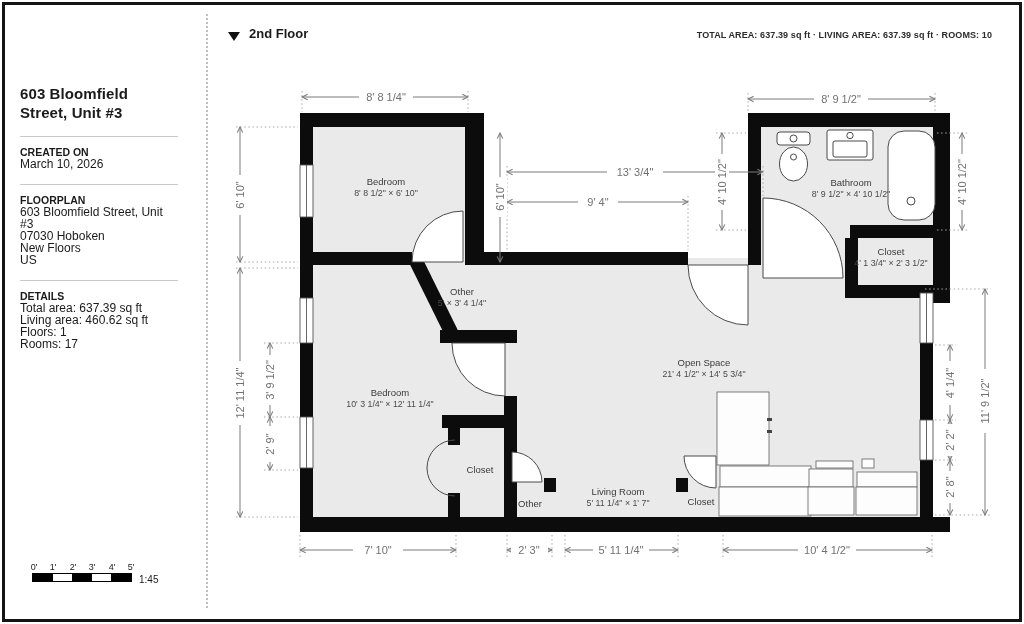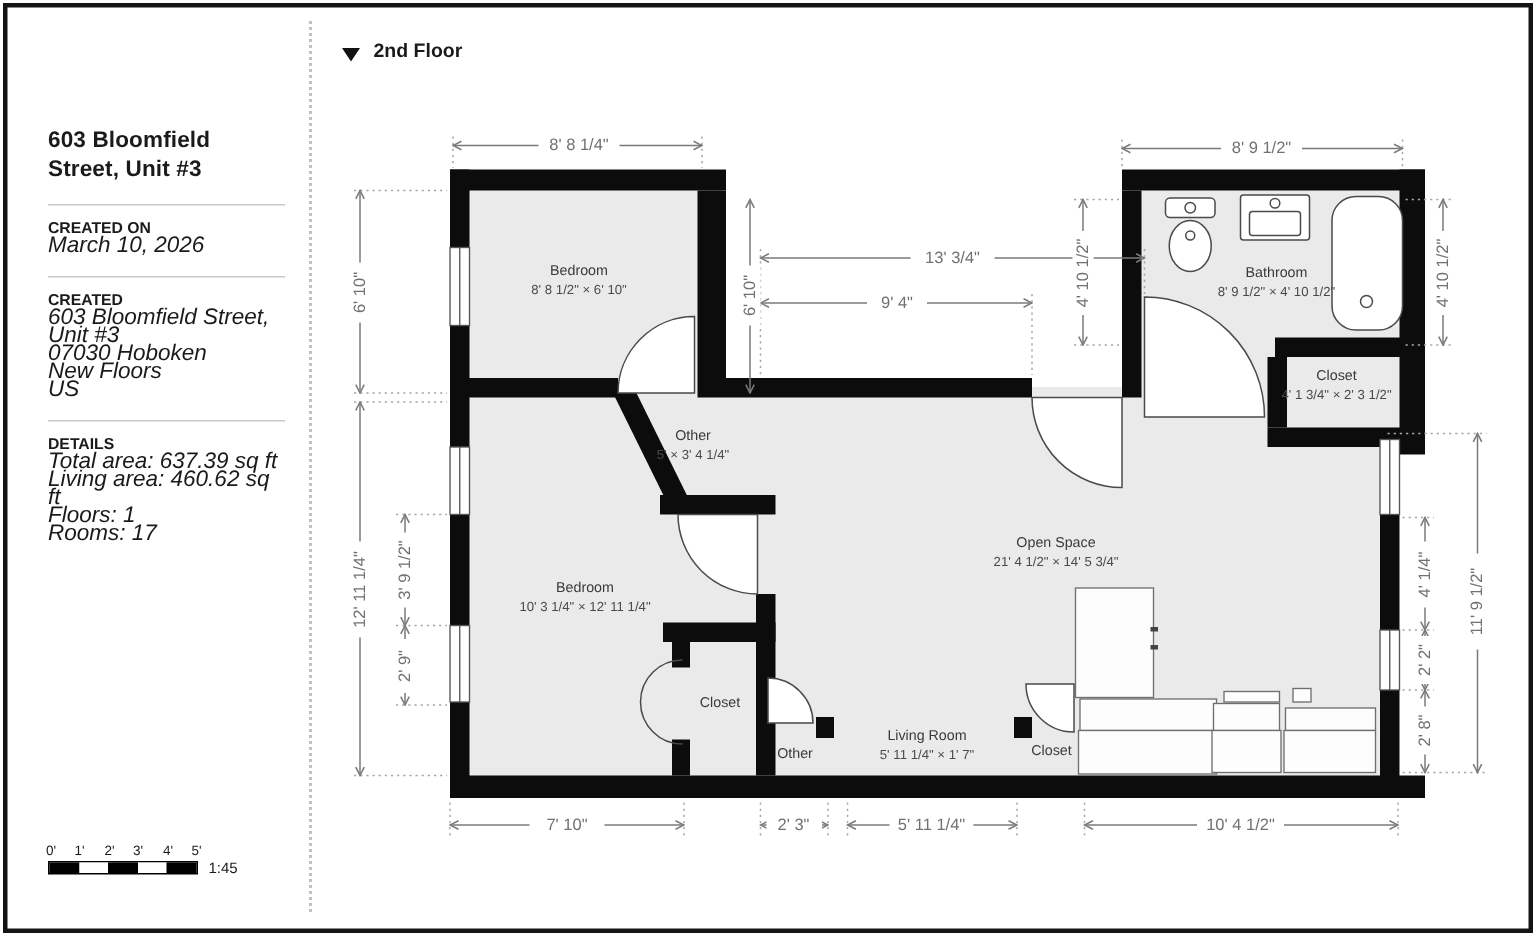--- a/index.html
+++ b/index.html
@@ -3,32 +3,32 @@
 <meta charset="utf-8">
 <style>
   html,body{margin:0;padding:0;background:#888;}
   .page{position:relative;width:1024px;height:624px;background:#ffffff;overflow:hidden;
         font-family:"Liberation Sans",sans-serif;color:#1a1a1a;}
   .frame{position:absolute;inset:2px;border:3px solid #141414;pointer-events:none;z-index:50;}
   .separator{position:absolute;left:206px;top:14px;height:594px;width:0;
              border-left:2px dotted #c0c0c0;z-index:5;}
 
   
-  .sidebar{position:absolute;left:32px;top:84px;width:158px;z-index:10;}
+  .sidebar{position:absolute;left:20px;top:84px;width:158px;z-index:10;}
   .sb-title{font-size:15px;font-weight:bold;line-height:19px;letter-spacing:.1px;}
   .sb-hr{border:none;border-top:1px solid #c9c9c9;margin:14px 0 9px 0;}
   .sb-h{font-size:10.5px;font-weight:bold;line-height:12px;}
-  .sb-t{font-size:15px;line-height:12px;font-style:italic;}
+  .sb-t{font-size:12px;line-height:12px;}
   .sb-block{margin-bottom:2px;}
   .disclaimer{position:absolute;left:32px;top:512px;width:158px;font-size:7.6px;
               line-height:9px;font-weight:bold;letter-spacing:.1px;z-index:10;}
   .scale{position:absolute;left:32px;top:562px;width:170px;z-index:10;}
   .scale-ticks{position:relative;height:11px;font-size:9px;}
   .scale-ticks span{position:absolute;transform:translateX(-50%);}
-  .scale-bar-row{display:flex;align-items:flex-end;}
+  .scale-bar-row{display:flex;}
   .scale-bar{display:flex;border:1px solid #000;height:7px;width:98px;}
   .scale-bar div{width:19.6px;height:7px;}
   .seg-b{background:#000;} .seg-w{background:#fff;}
   .scale-ratio{font-size:10px;margin-left:7px;line-height:10px;position:relative;top:2px;}
 
   
   .floor-header{position:absolute;left:228px;top:26px;display:flex;align-items:flex-end;z-index:10;}
   .tri{width:0;height:0;border-left:6px solid transparent;border-right:6px solid transparent;
        border-top:9px solid #111;margin-right:9px;}
   .floor-label{font-size:13px;font-weight:bold;}
@@ -332,31 +332,32 @@
       <g>
         <text class="rname" x="701" y="501">Closet</text>
       </g>
     </g>
   </svg>
 
   <div class="floor-header">
     <div class="tri"></div>
     <div class="floor-label">2nd Floor</div>
   </div>
+  <div class="area-summary">TOTAL AREA:  637.39 sq ft · LIVING AREA:  637.39 sq ft · ROOMS: 10</div>
 
   <div class="sidebar">
     <div class="sb-title">603 Bloomfield Street, Unit #3</div>
     <hr class="sb-hr">
     <div class="sb-block">
       <div class="sb-h">CREATED ON</div>
       <div class="sb-t">March 10, 2026</div>
     </div>
     <hr class="sb-hr">
     <div class="sb-block">
-      <div class="sb-h">CREATED</div>
+      <div class="sb-h">FLOORPLAN</div>
       <div class="sb-t">603 Bloomfield Street, Unit #3</div>
       <div class="sb-t">07030 Hoboken</div>
       <div class="sb-t">New Floors</div>
       <div class="sb-t">US</div>
     </div>
     <hr class="sb-hr">
     <div class="sb-block">
       <div class="sb-h">DETAILS</div>
       <div class="sb-t">Total area: 637.39 sq ft</div>
       <div class="sb-t">Living area: 460.62 sq ft</div>

